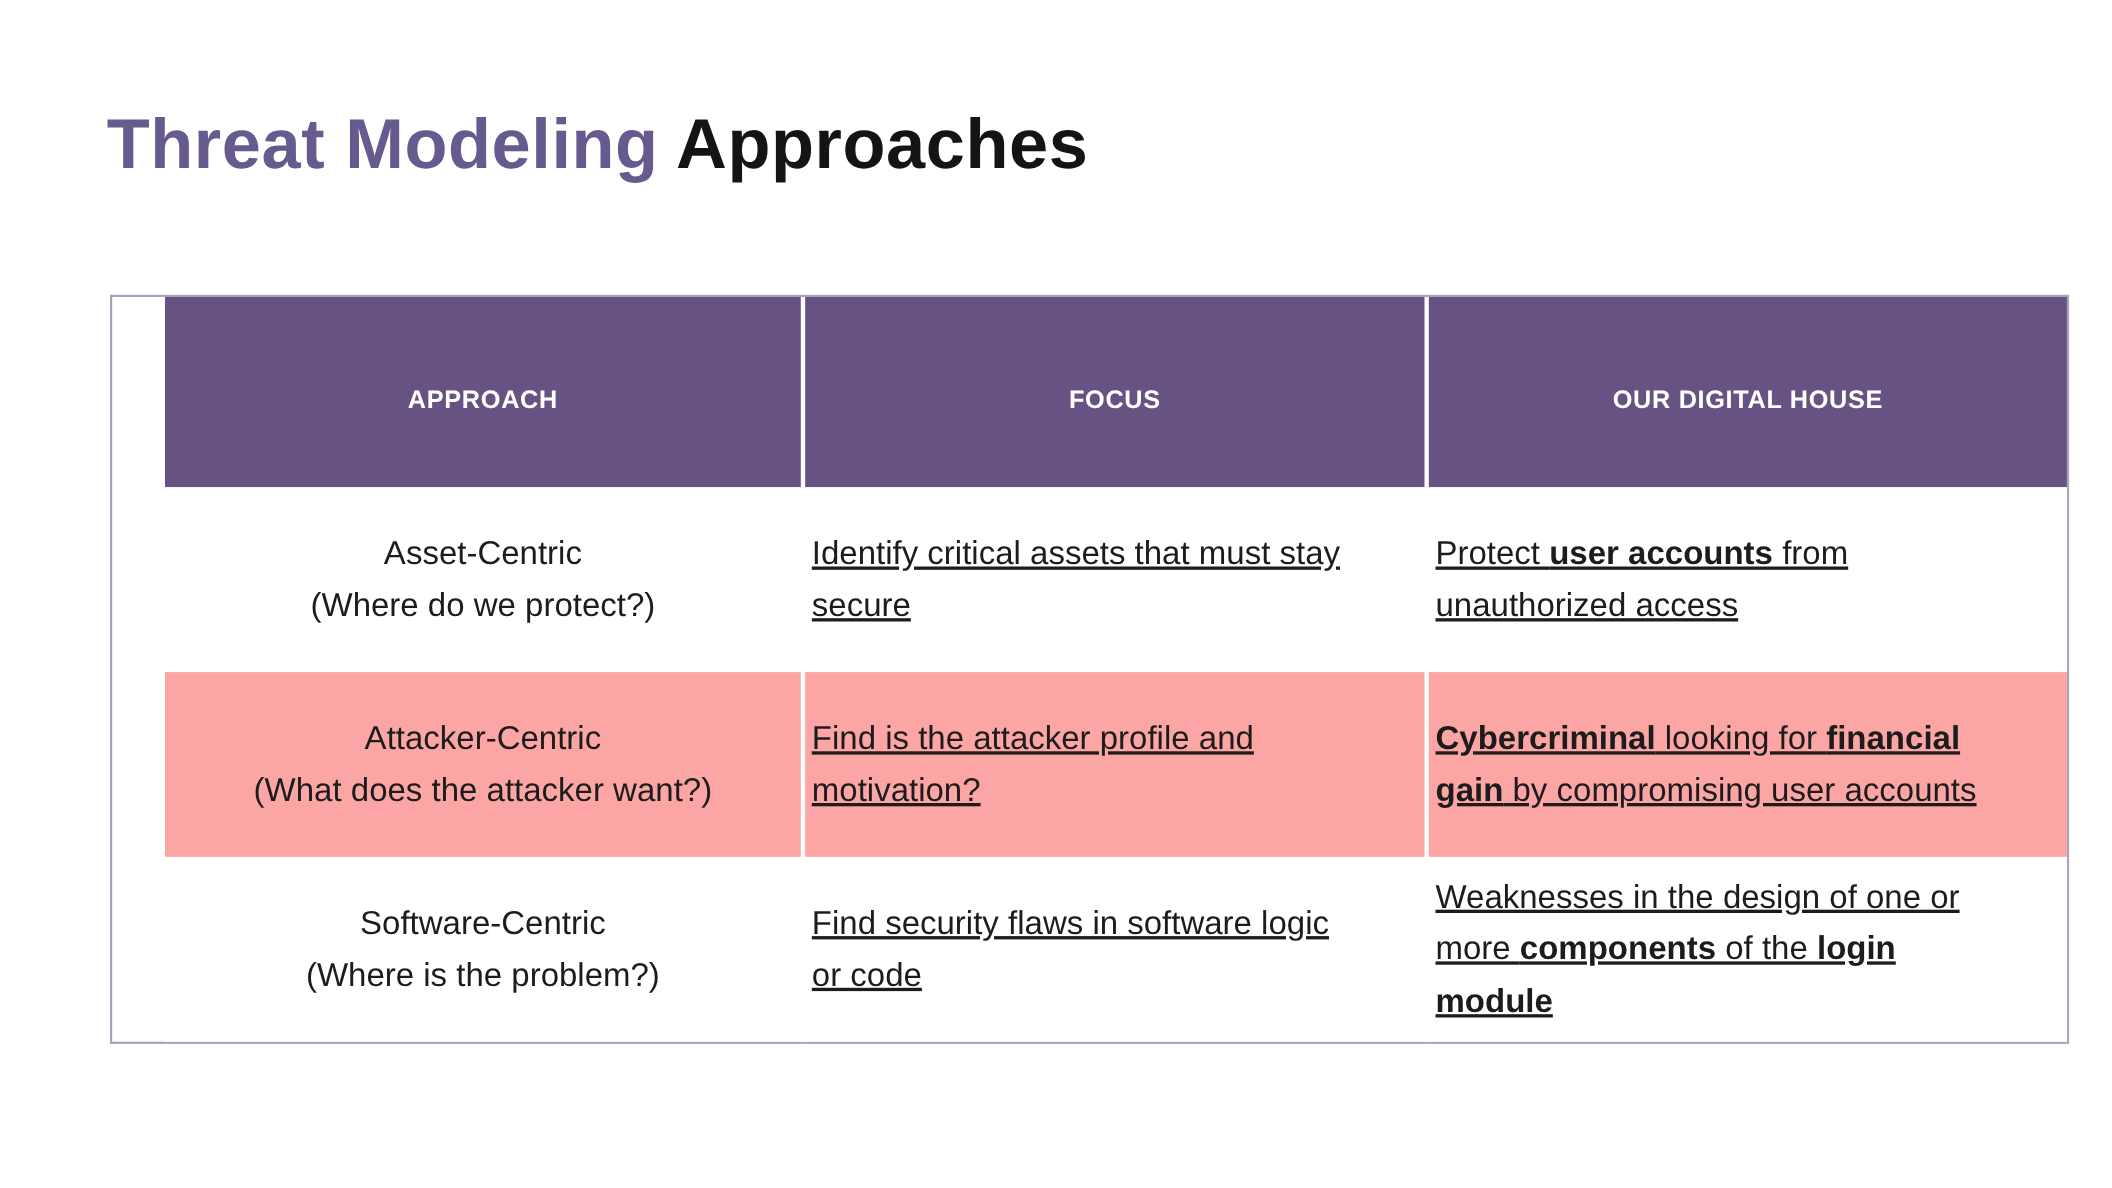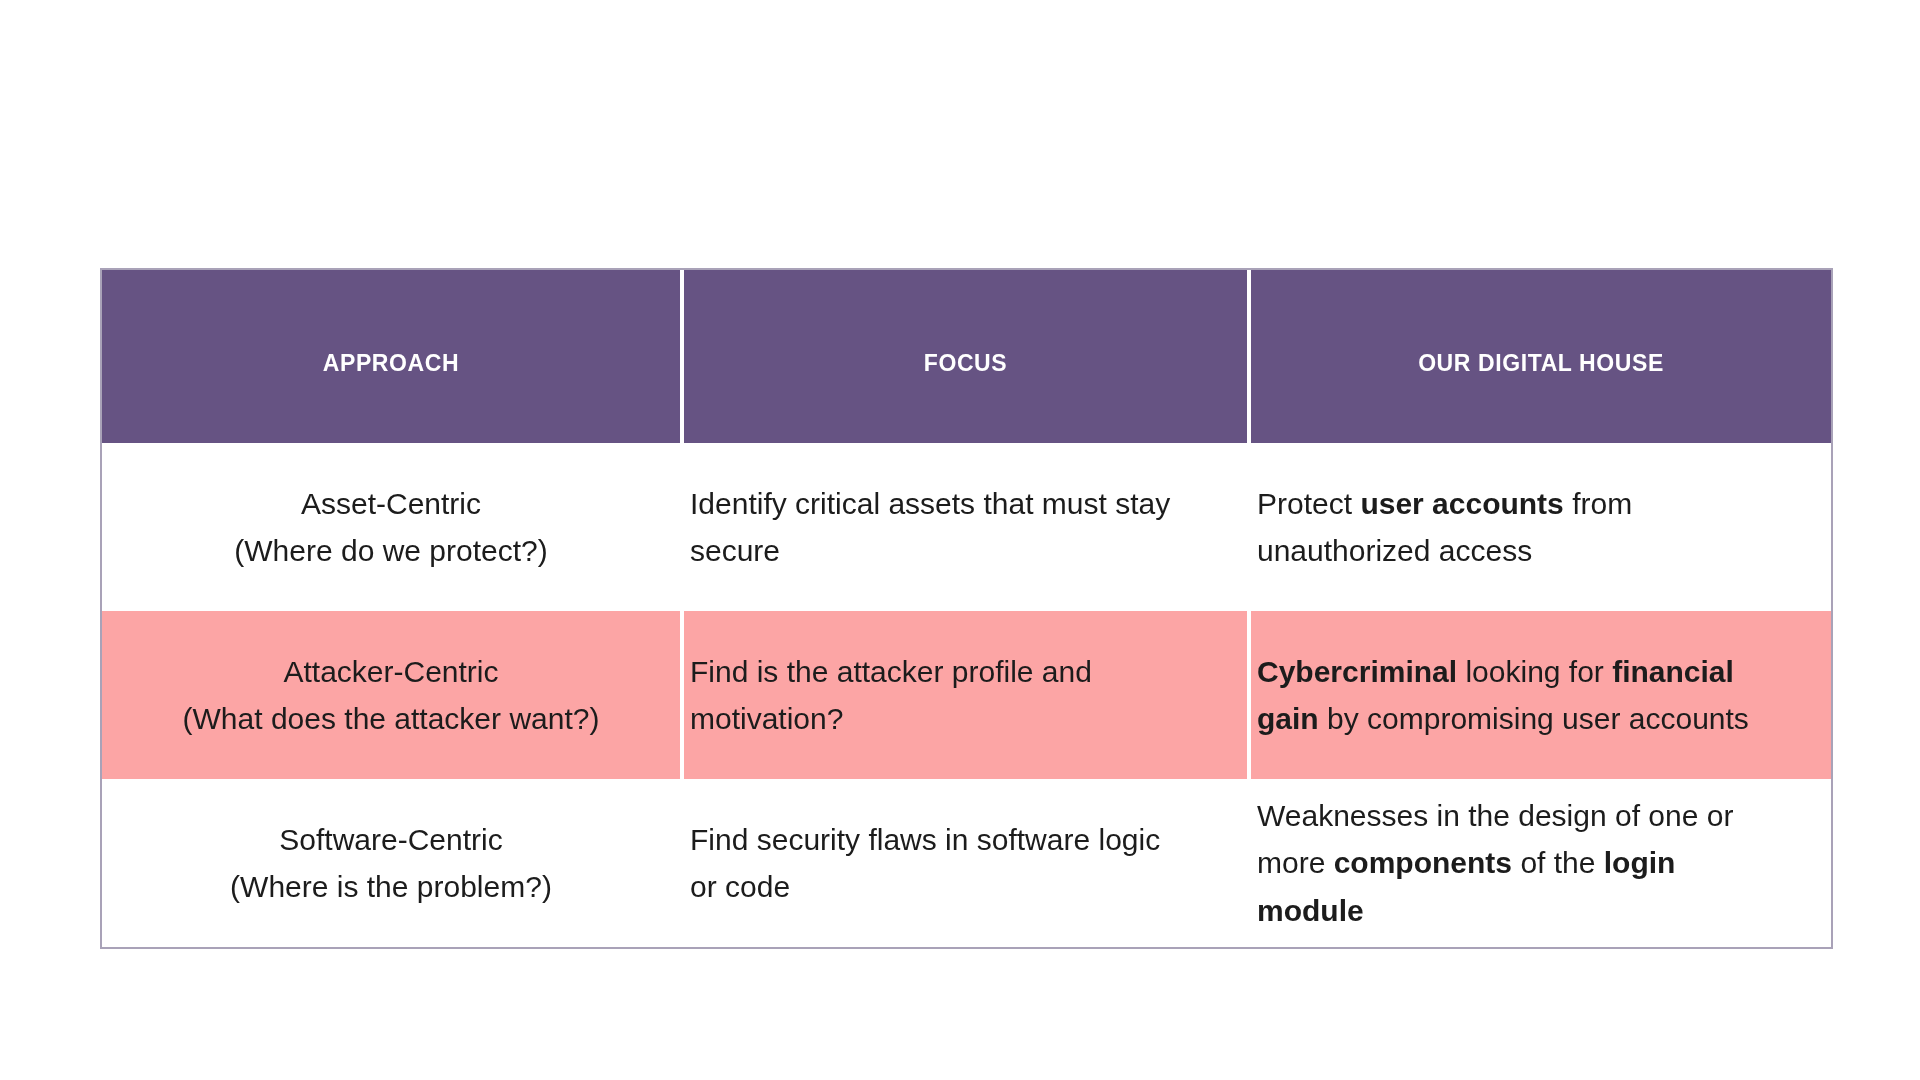--- a/index.html
+++ b/index.html
@@ -34,20 +34,21 @@
 
   table.approaches {
     position: absolute;
     left: 100px;
     top: 268px;
     width: 1733px;
     border-collapse: separate;
     border-spacing: 0;
     table-layout: fixed;
     border: 2px solid #a9a2b8;
+    padding-left: 48px;
   }
   col.c1 { width: 582px; }
   col.c2 { width: 567px; }
   col.c3 { width: 580px; }
 
   table.approaches th {
     height: 159px;
     background: #665383;
     color: #ffffff;
     font-size: 23px;
@@ -74,29 +75,33 @@
   table.approaches tr.highlighted td { background: #fca5a5; }
   td.col-approach {
     text-align: center;
     font-size: 28px;
     line-height: 1.6;
   }
   td.col-focus, td.col-house {
     text-align: left;
     padding-left: 14px;
     padding-right: 4px;
+    text-decoration: underline;
   }
   .b { font-weight: 700; }
 </style>
 </head>
 <body>
 
 <div class="slide">
 
 
+  <div class="page-title">
+    <span class="hl">Threat Modeling</span><span class="rest"> Approaches</span>
+  </div>
 
   <table class="approaches">
     <colgroup>
       <col class="c1">
         <col class="c2">
         <col class="c3">
     </colgroup>
     <thead>
       <tr id="header-row">
           <th>APPROACH</th>

